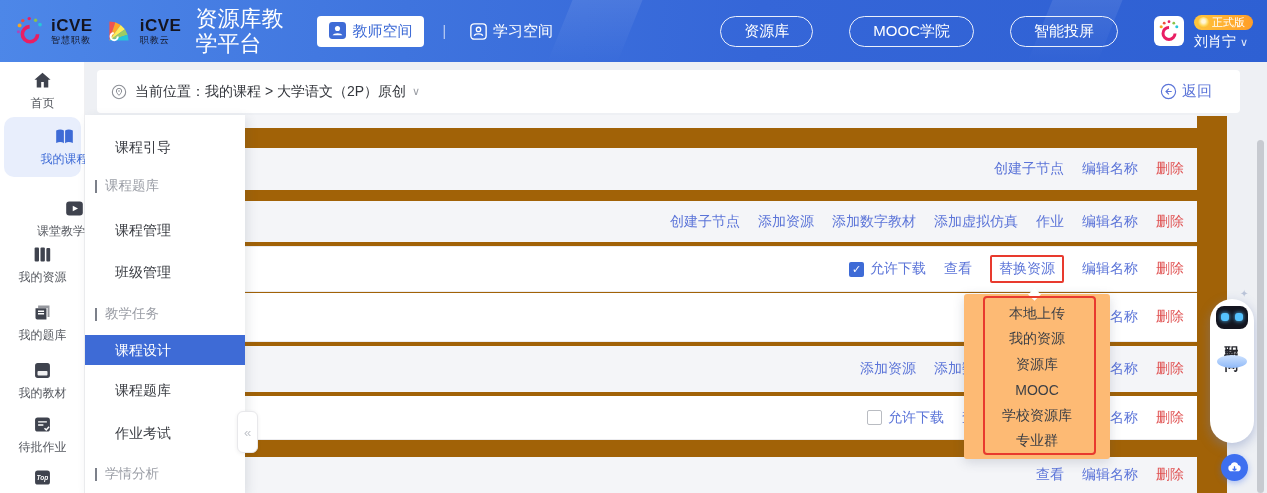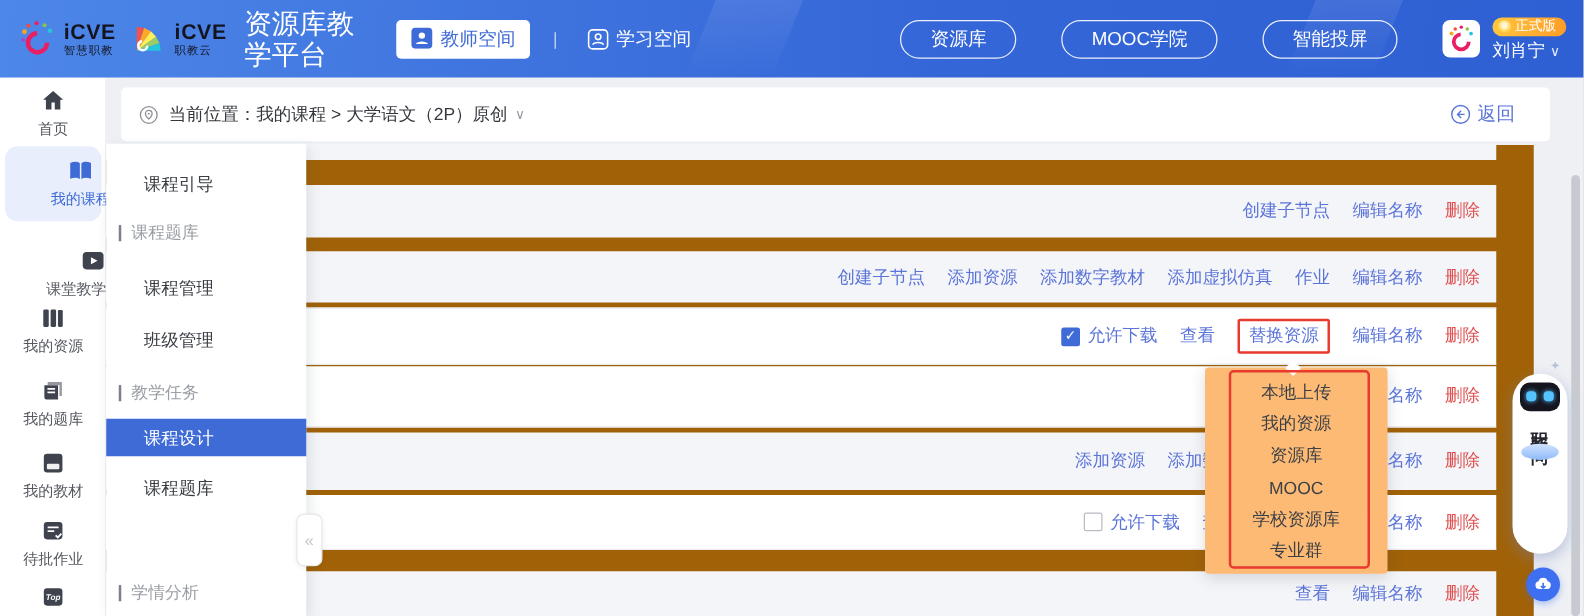--- a/index.html
+++ b/index.html
@@ -403,20 +403,21 @@
         <span>课程题库</span>
       </div>
       <div class="menu-item" style="top: 105px;">课程管理</div>
       <div class="menu-item" style="top: 147px;">班级管理</div>
       <div class="menu-section" style="top: 189px;">
         <span class="bar"></span>
         <span>教学任务</span>
       </div>
       <div class="menu-item active" style="top: 220px;">课程设计</div>
       <div class="menu-item" style="top: 265px;">课程题库</div>
+      <div class="menu-item" style="top: 308px;">作业考试</div>
       <div class="menu-section" style="top: 349px;">
         <span class="bar"></span>
         <span>学情分析</span>
       </div>
     </aside>
   <button id="collapse-btn">«</button>
 
   <div id="dropdown">
     <div class="dd-caret"></div>
   <button class="dd-item">本地上传</button>

